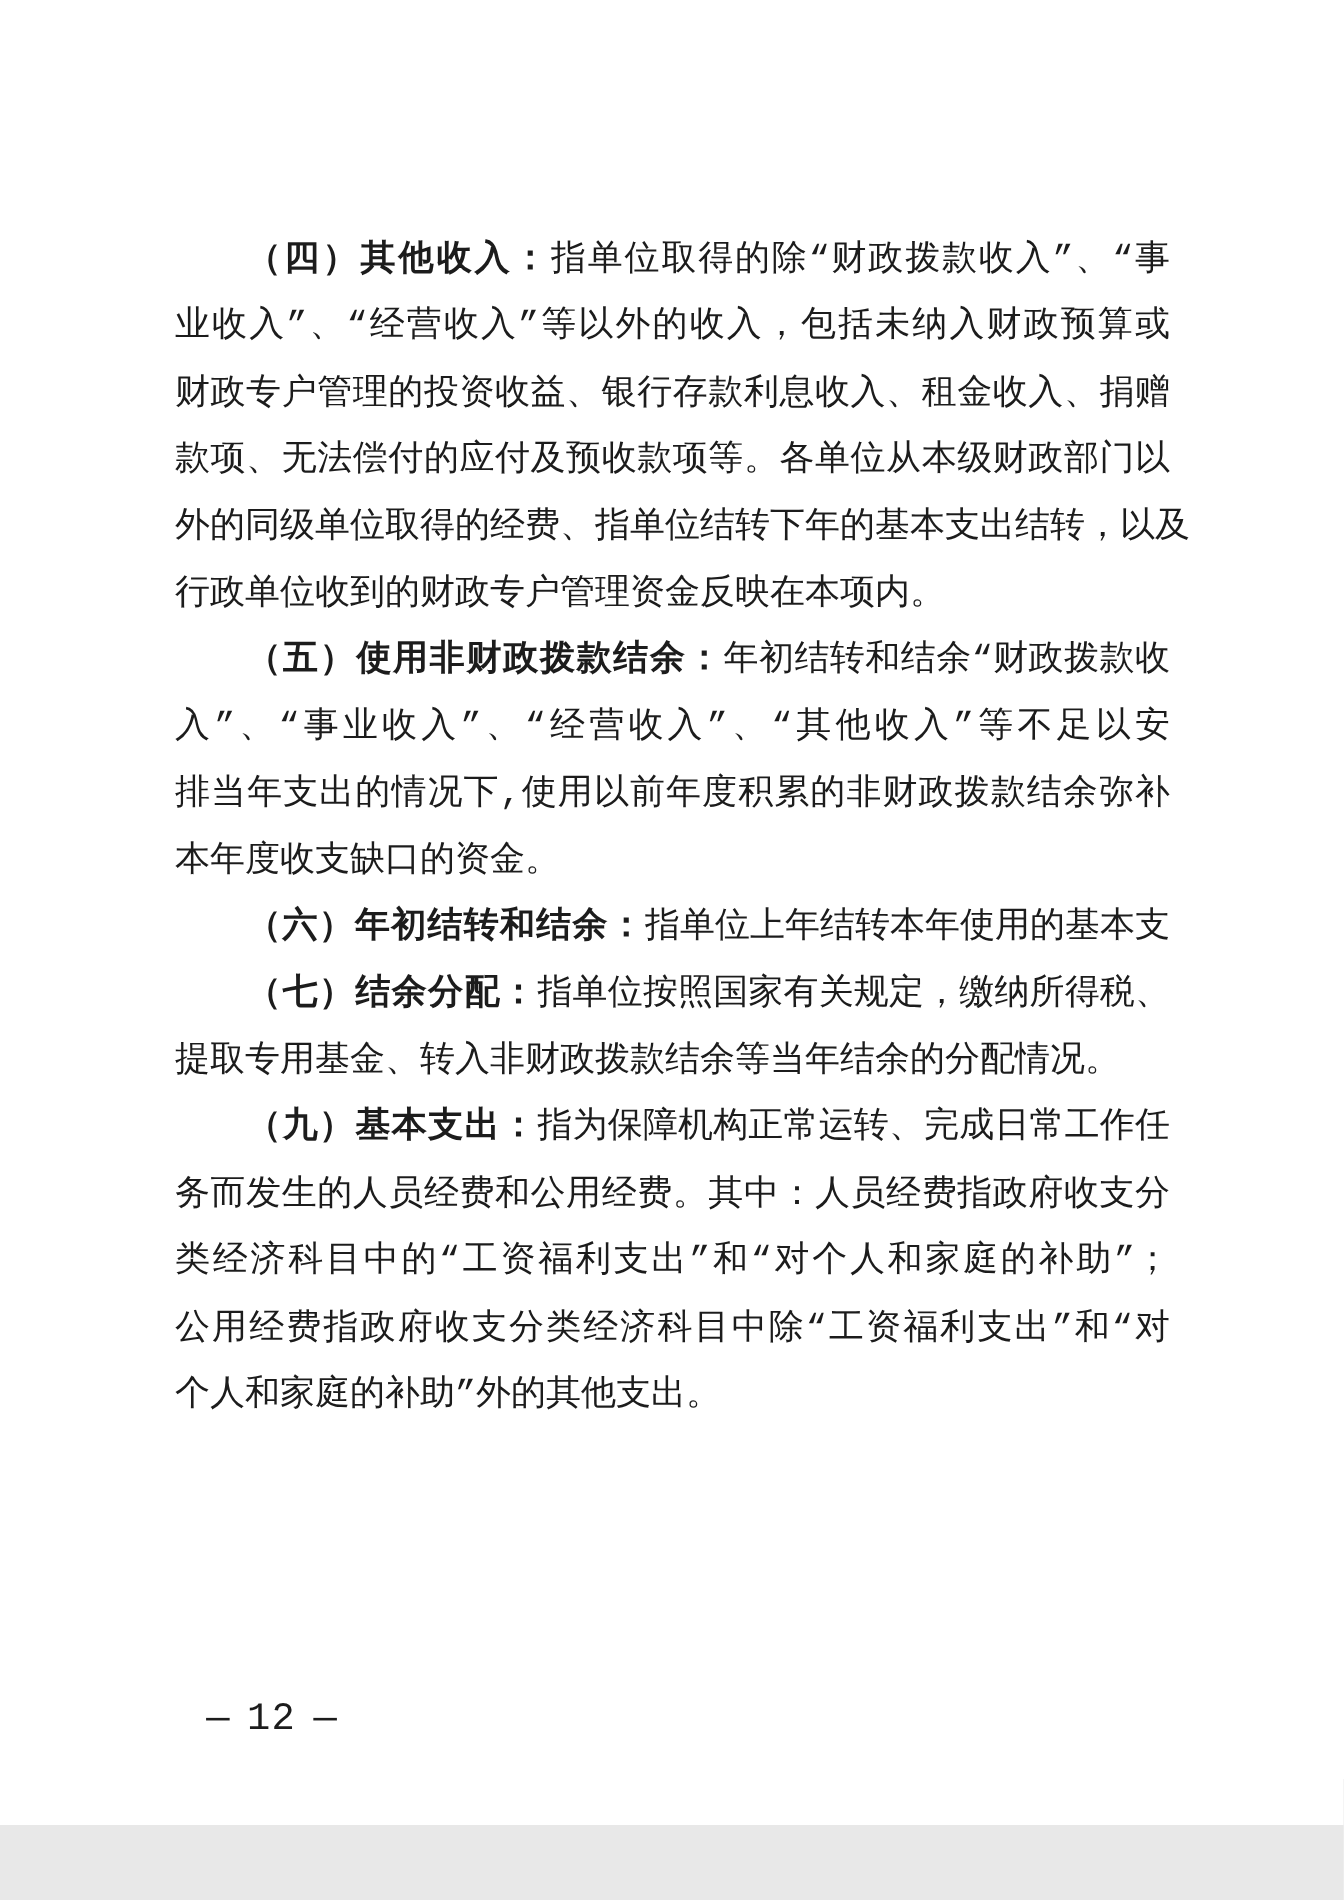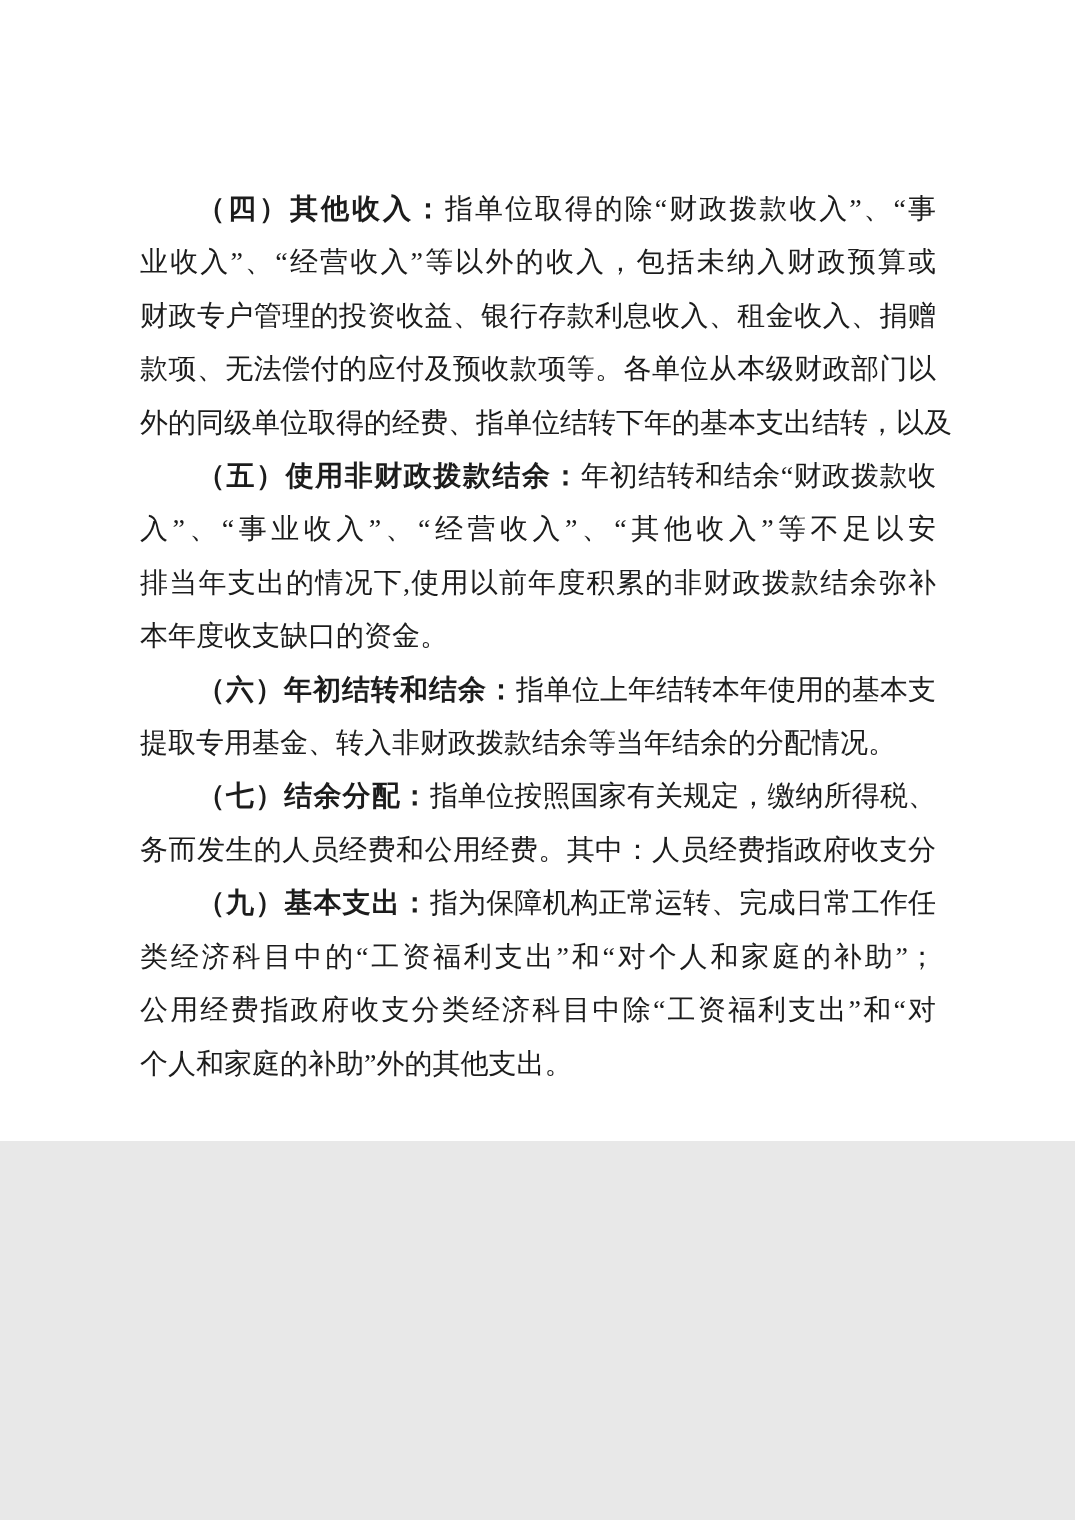--- a/index.html
+++ b/index.html
@@ -3,24 +3,24 @@
 <meta charset="utf-8">
 <style>
   html, body {
     margin: 0;
     padding: 0;
     background: #e8e8e8;
   }
   .page {
     position: relative;
     width: 1075px;
-    height: 1141px;
+    height: 1460px;
     margin: 0 auto;
     background: #ffffff;
-    font-family: Liberation Serif, serif;
+    font-family: Liberation Mono, monospace;
     color: #1c1c1c;
     overflow: hidden;
   }
   .doc-body {
     position: absolute;
     left: 140px;
     top: 182px;
     width: 796px;
     font-size: 28px;
     line-height: 53.4px;
@@ -66,37 +66,38 @@
 
 <div class="page">
 
   <div class="doc-body" id="doc-body">
       <div class="para">
         <div class="line first"><span class="term">（四）其他收入：</span><span>指单位取得的除“财政拨款收入”、“事</span></div>
         <div class="line">业收入”、“经营收入”等以外的收入，包括未纳入财政预算或</div>
         <div class="line">财政专户管理的投资收益、银行存款利息收入、租金收入、捐赠</div>
         <div class="line">款项、无法偿付的应付及预收款项等。各单位从本级财政部门以</div>
         <div class="line">外的同级单位取得的经费、指单位结转下年的基本支出结转，以及</div>
+        <div class="line last">行政单位收到的财政专户管理资金反映在本项内。</div>
       </div>
       <div class="para">
         <div class="line first"><span class="term">（五）使用非财政拨款结余：</span><span>年初结转和结余“财政拨款收</span></div>
         <div class="line">入”、“事业收入”、“经营收入”、“其他收入”等不足以安</div>
         <div class="line">排当年支出的情况下,使用以前年度积累的非财政拨款结余弥补</div>
         <div class="line last">本年度收支缺口的资金。</div>
       </div>
       <div class="para">
         <div class="line first"><span class="term">（六）年初结转和结余：</span><span>指单位上年结转本年使用的基本支</span></div>
       </div>
       <div class="para">
+        <div class="line first"><span class="term">（七）结余分配：</span><span>指单位按照国家有关规定，缴纳所得税、</span></div>
         <div class="line last">提取专用基金、转入非财政拨款结余等当年结余的分配情况。</div>
-        <div class="line first"><span class="term">（七）结余分配：</span><span>指单位按照国家有关规定，缴纳所得税、</span></div>
       </div>
       <div class="para">
+        <div class="line first"><span class="term">（九）基本支出：</span><span>指为保障机构正常运转、完成日常工作任</span></div>
         <div class="line">务而发生的人员经费和公用经费。其中：人员经费指政府收支分</div>
-        <div class="line first"><span class="term">（九）基本支出：</span><span>指为保障机构正常运转、完成日常工作任</span></div>
         <div class="line">类经济科目中的“工资福利支出”和“对个人和家庭的补助”；</div>
         <div class="line">公用经费指政府收支分类经济科目中除“工资福利支出”和“对</div>
         <div class="line last">个人和家庭的补助”外的其他支出。</div>
       </div>
     </div>
 
   <div class="page-footer">
     <span class="dash">—</span>
     <span class="num">12</span>
     <span class="dash">—</span>

